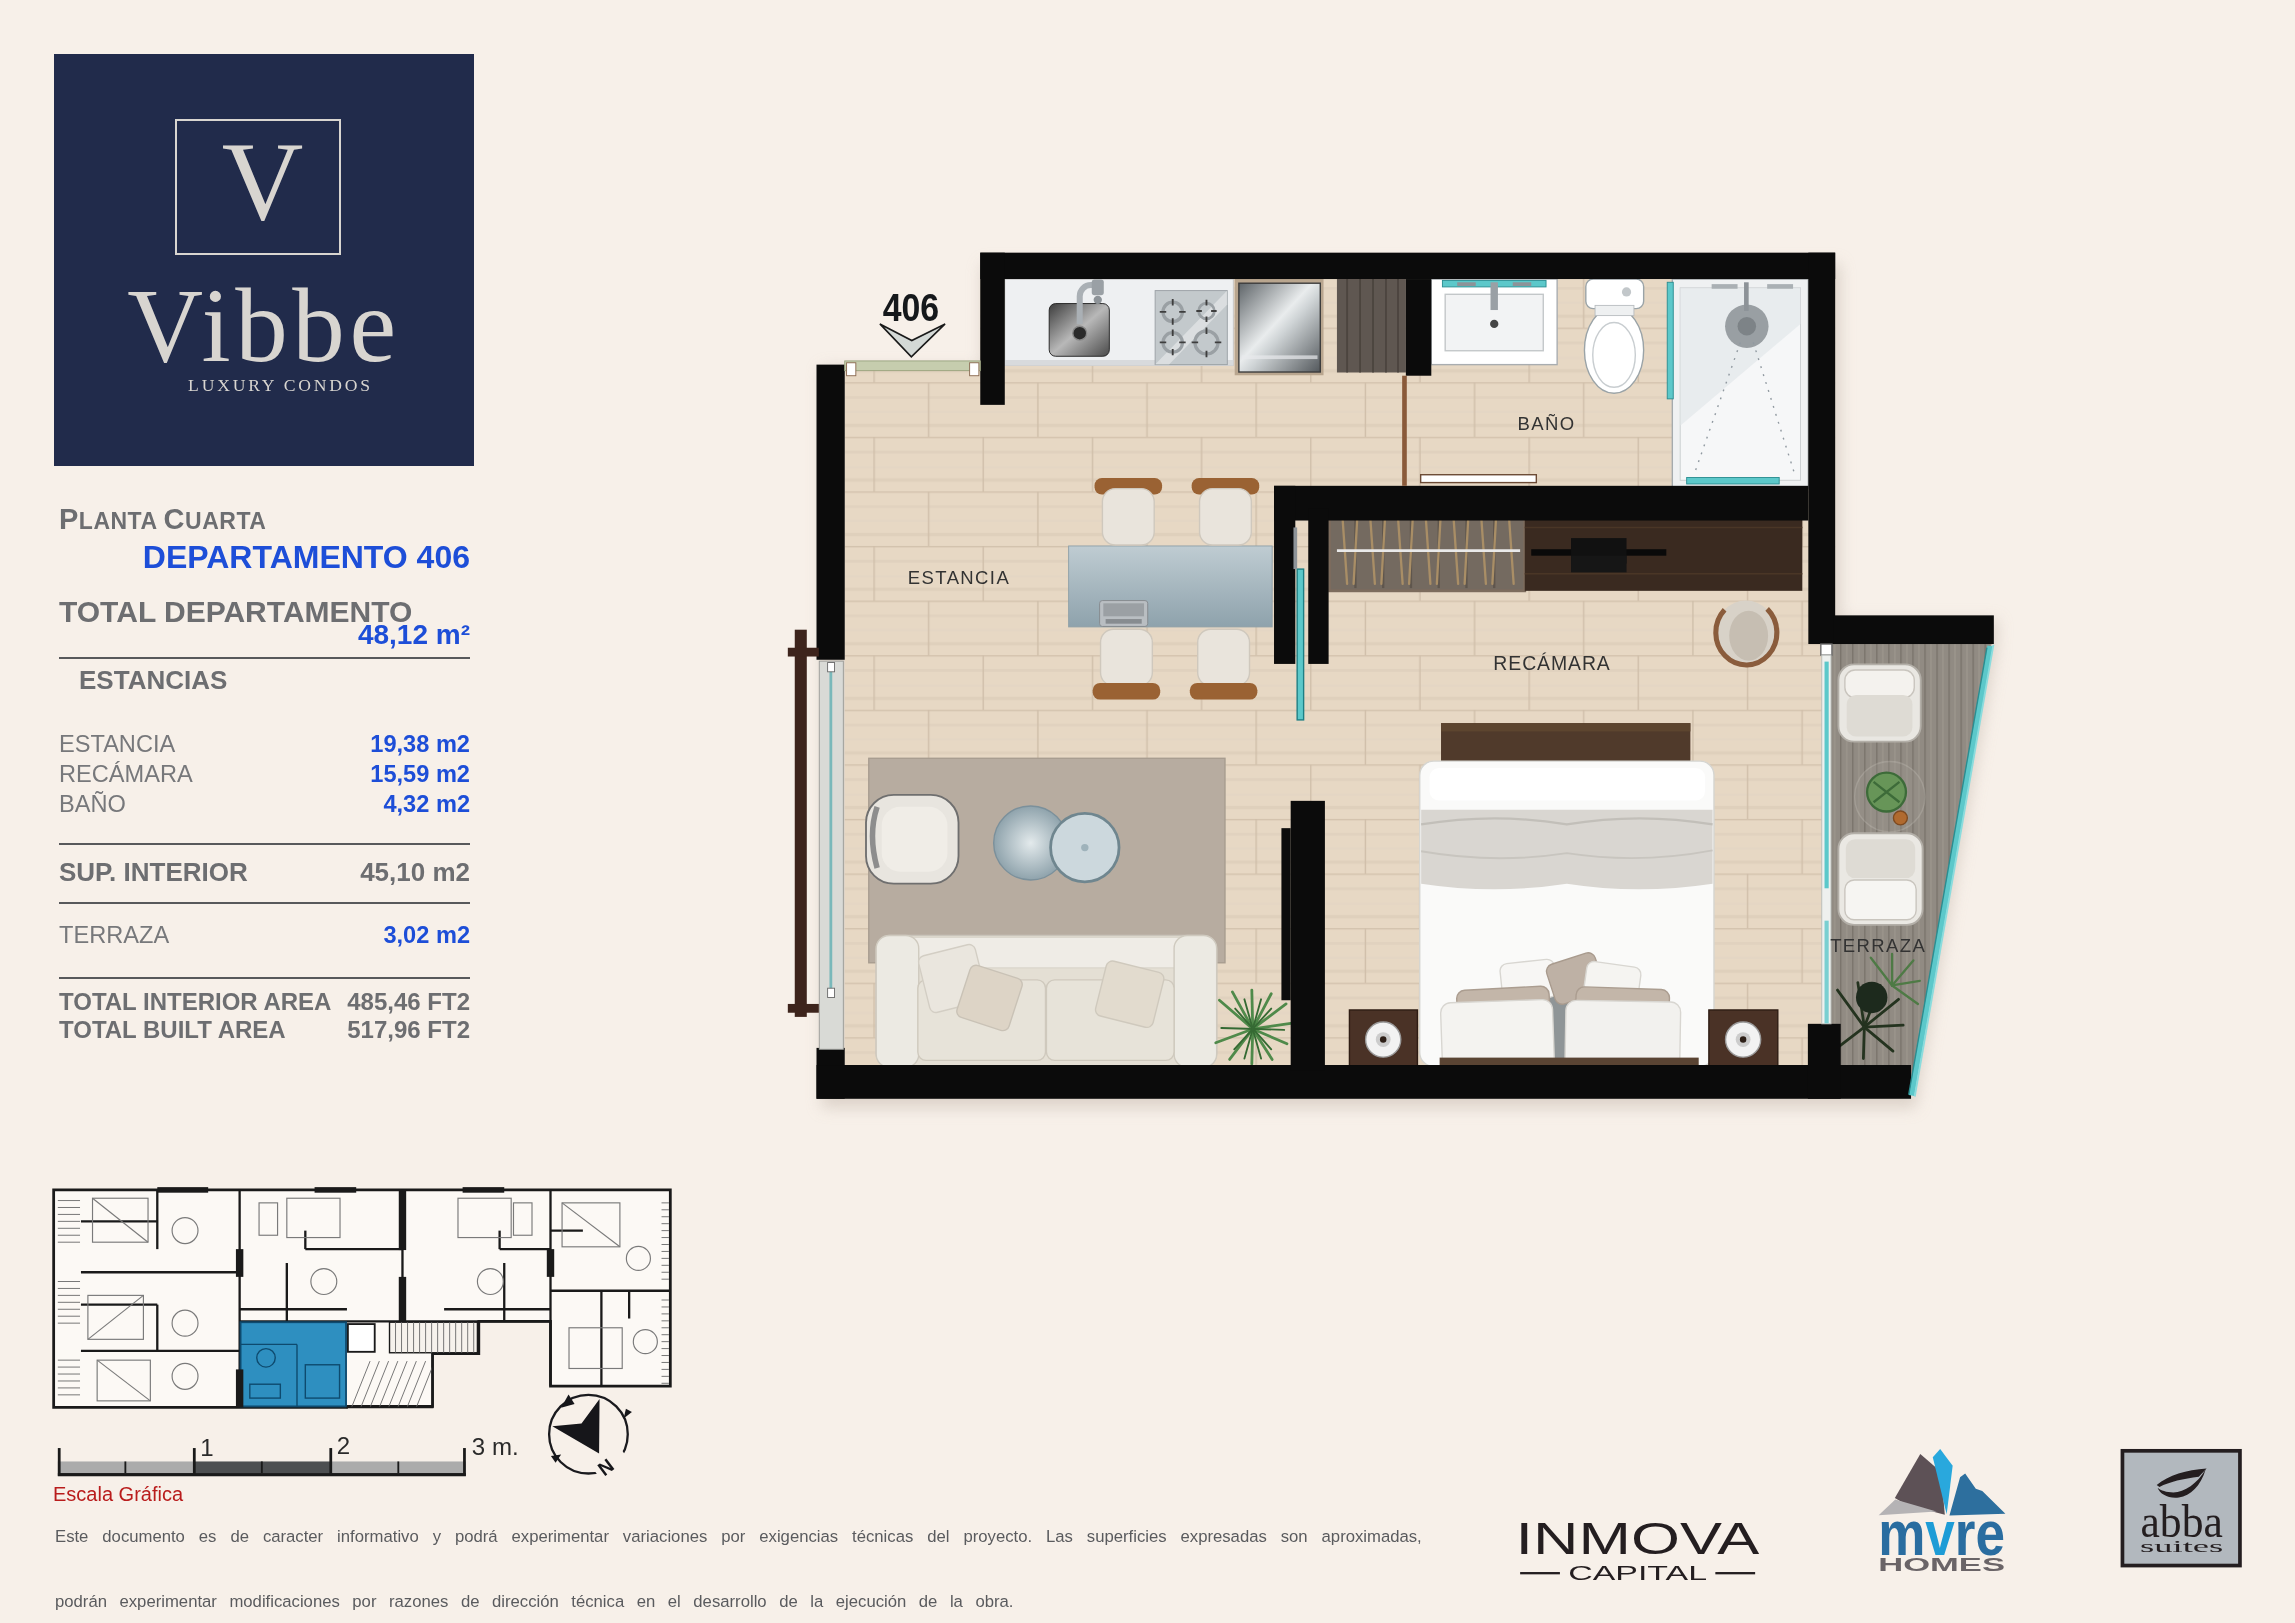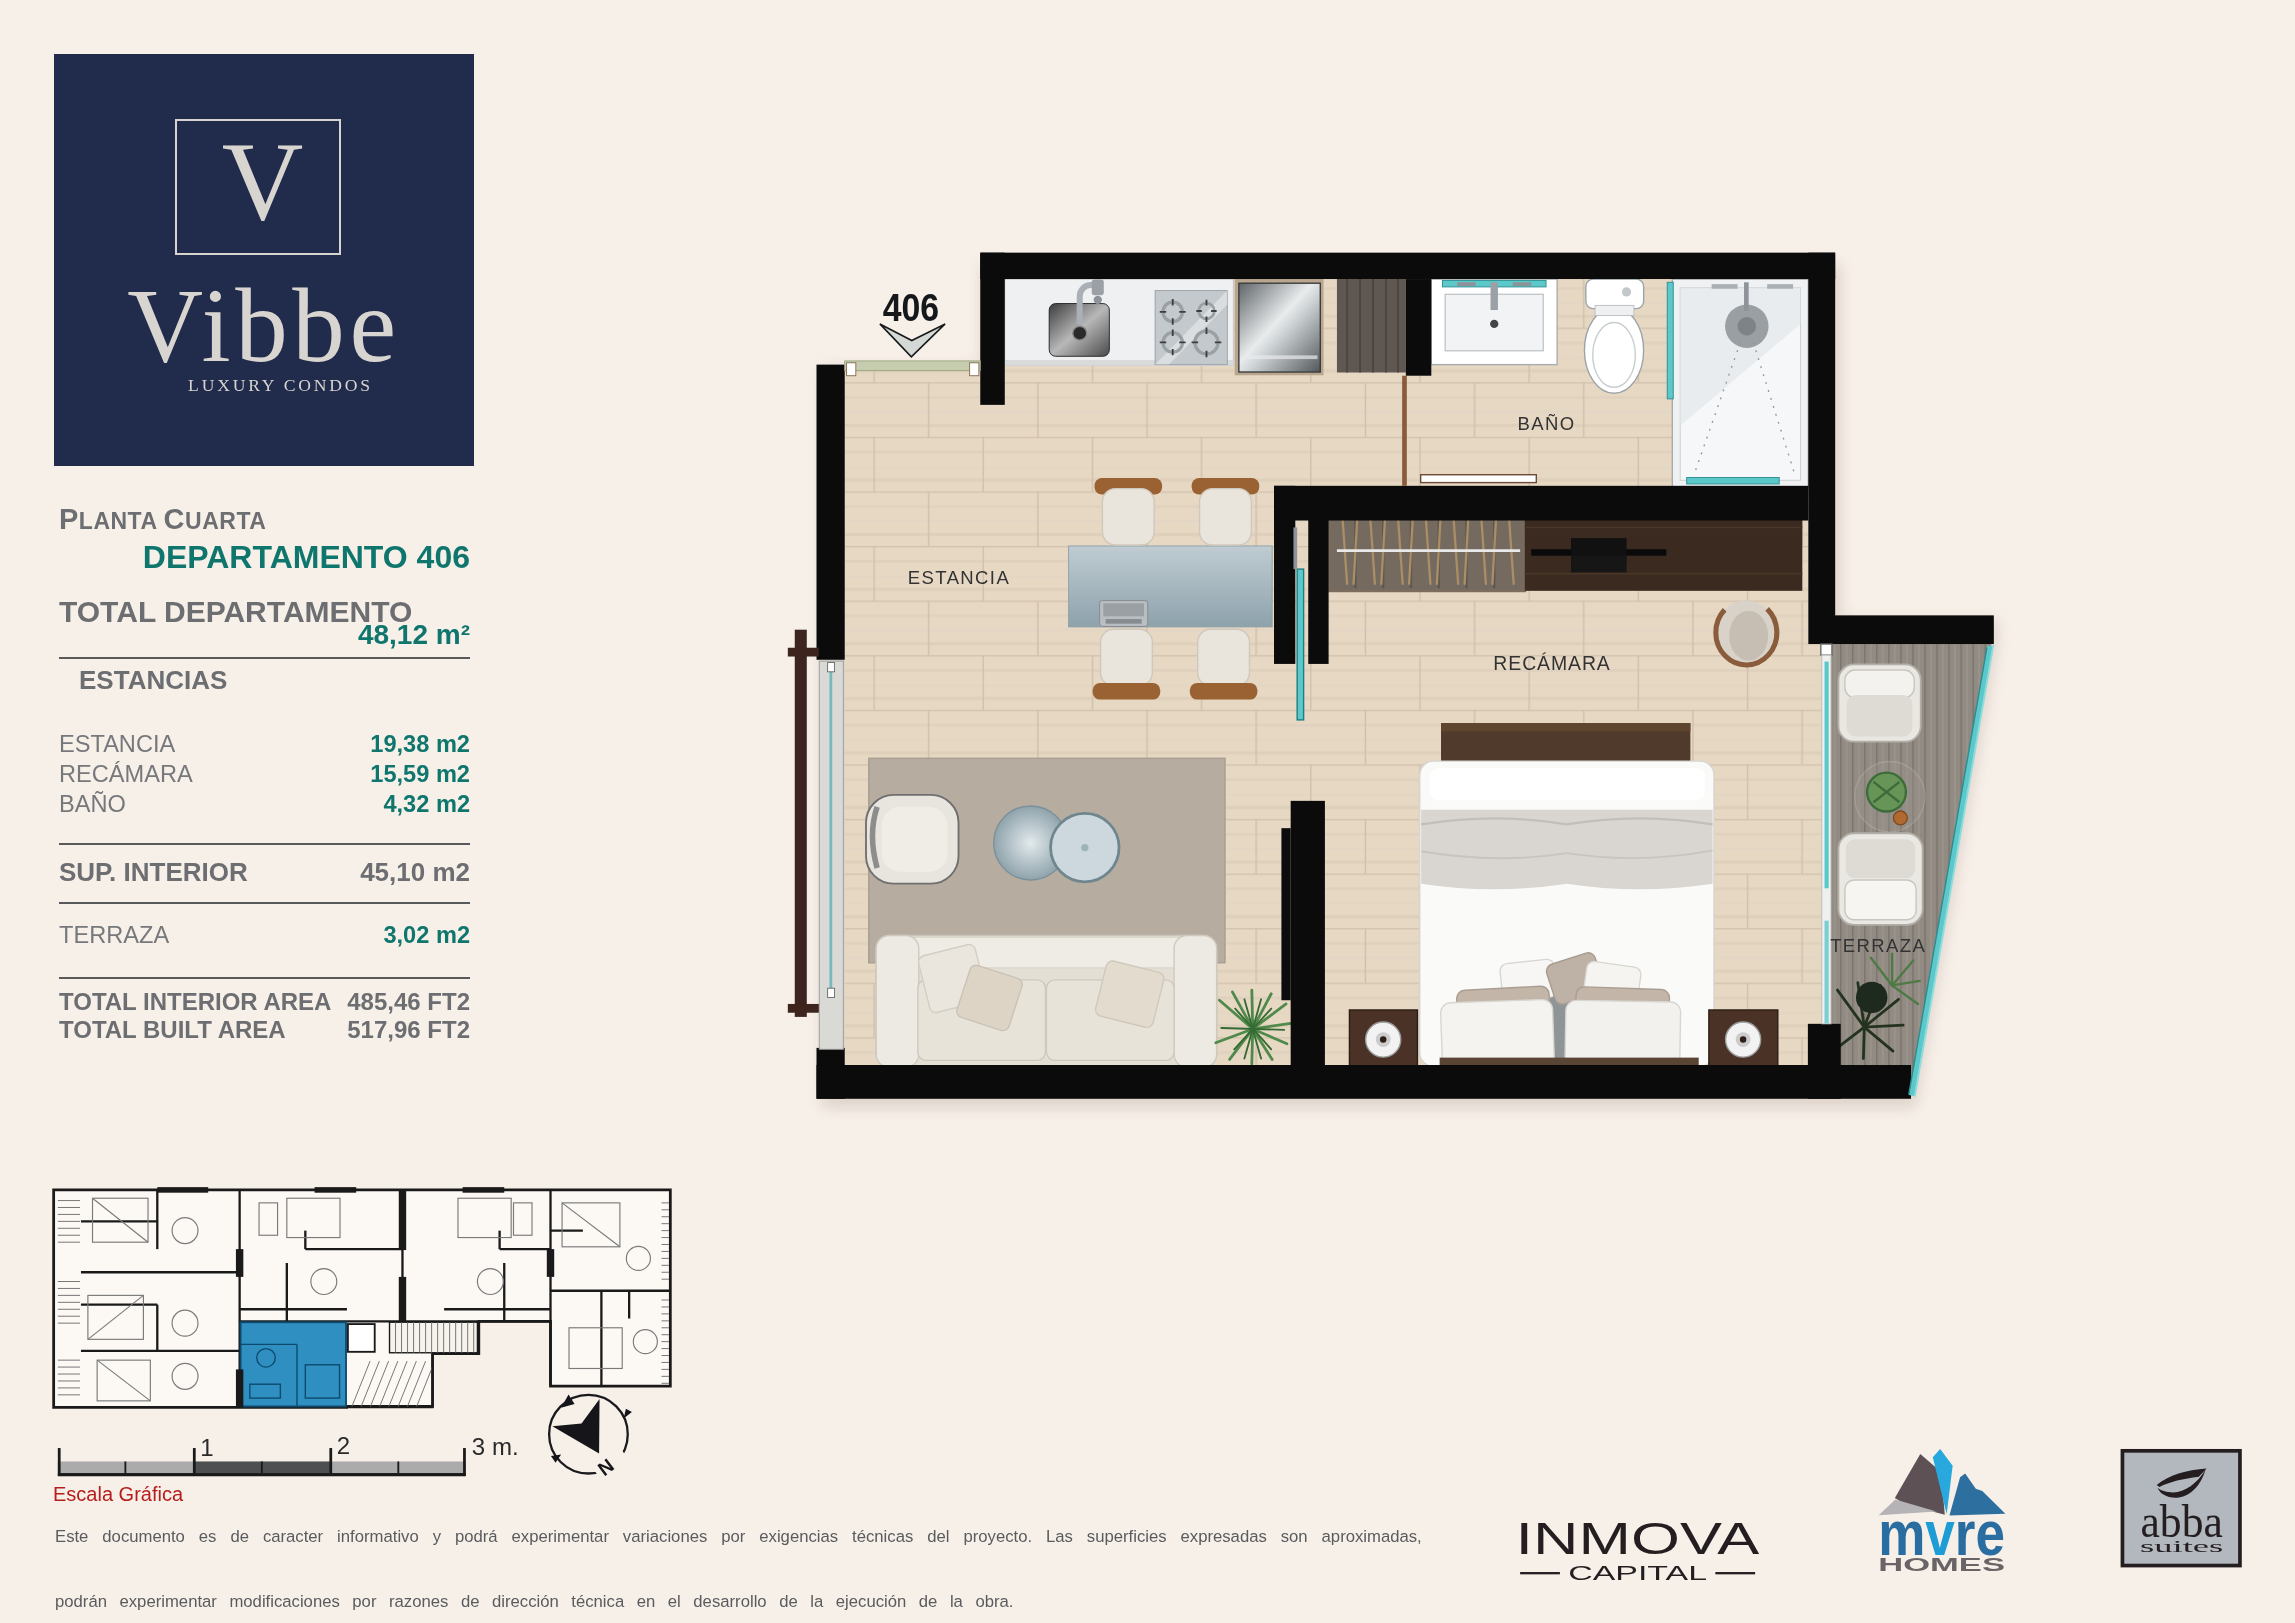--- a/index.html
+++ b/index.html
@@ -1,19 +1,19 @@
 <!DOCTYPE html>
 <html style="font-size:7.4px"><head>
 <meta charset="utf-8">
 <style>
   html,body{margin:0;padding:0;}
   body{width:2295px;height:1623px;background:#f7f0e9;font-family:"Liberation Sans",sans-serif;position:relative;overflow:hidden;}
   .abs{position:absolute;}
   .gray{color:#6d6e71;}
-  .orange{color:#0f766e;}
+  .orange{color:#1d4ed8;}
   .row{position:absolute;left:59px;width:411px;display:flex;justify-content:space-between;align-items:baseline;}
   .rule{position:absolute;left:59px;width:411px;height:2.3px;background:#58595b;}
 </style>
 </head>
 <body>
 
 <div class="abs" id="logo" style="left:54px;top:54px;width:420px;height:412px;background:#212b4b;">
 
   <div class="abs" style="left:121px;top:65px;width:162px;height:132px;border:2.3px solid #d8d5d0;"></div>
 

